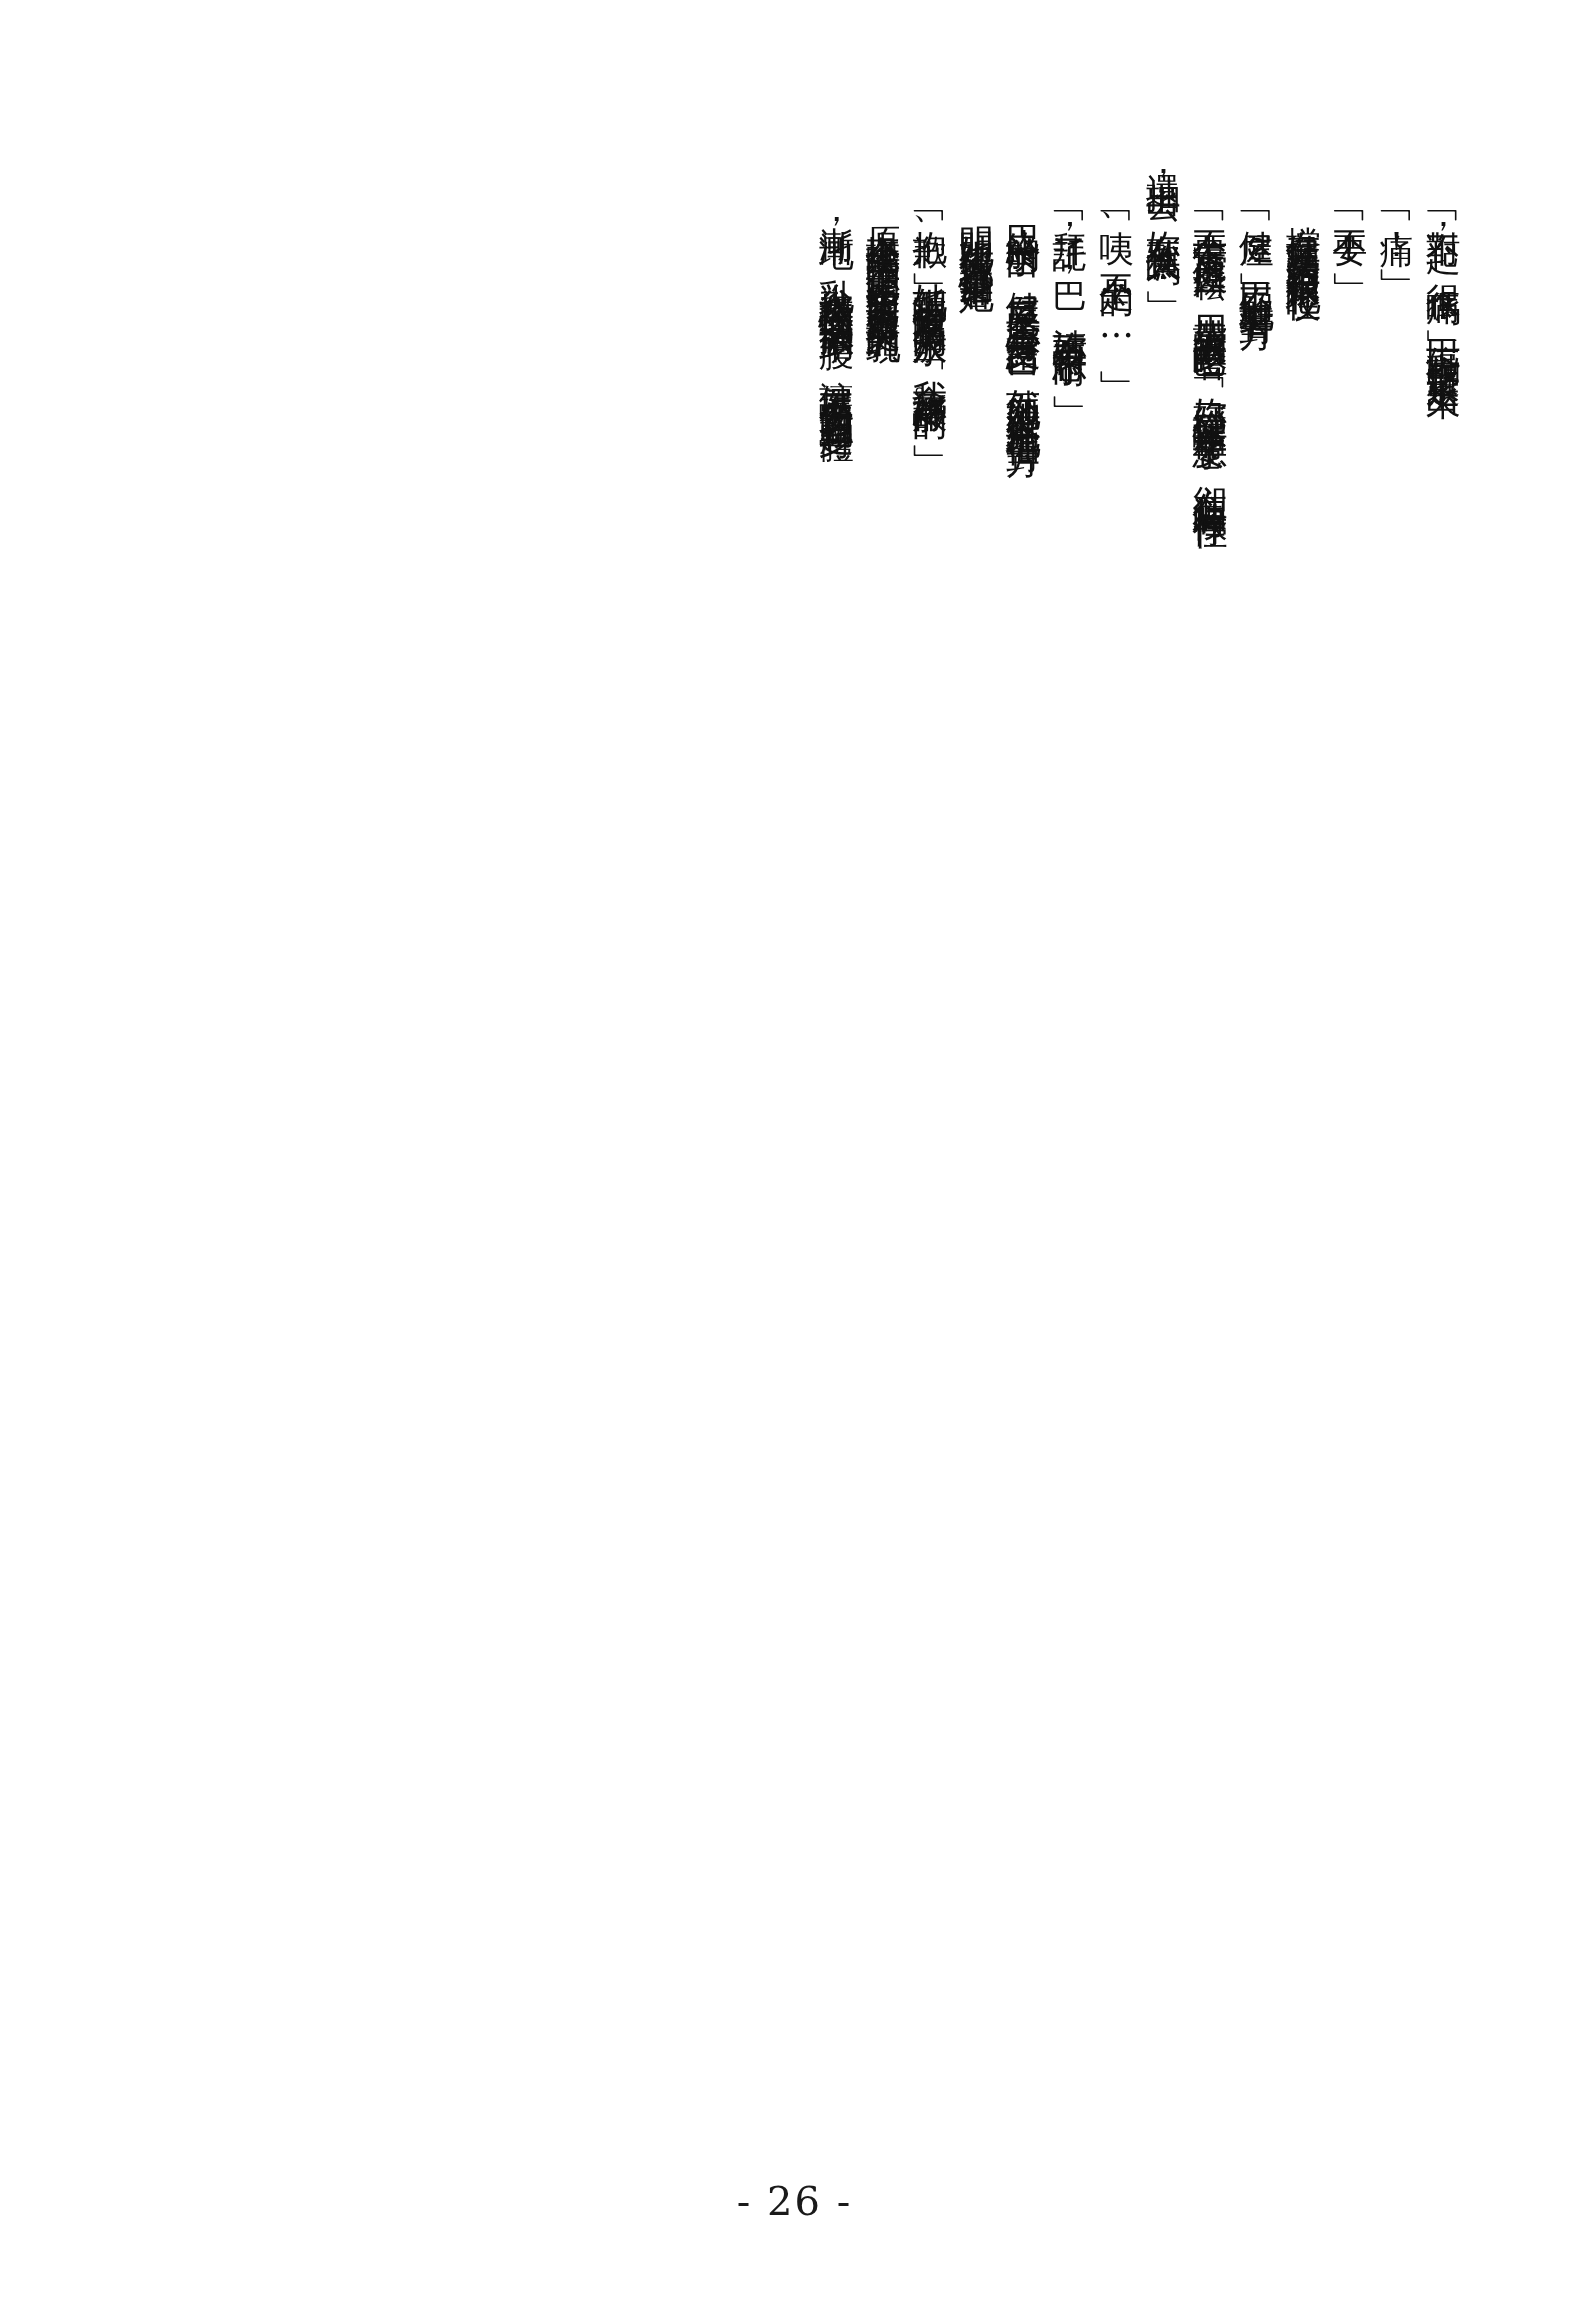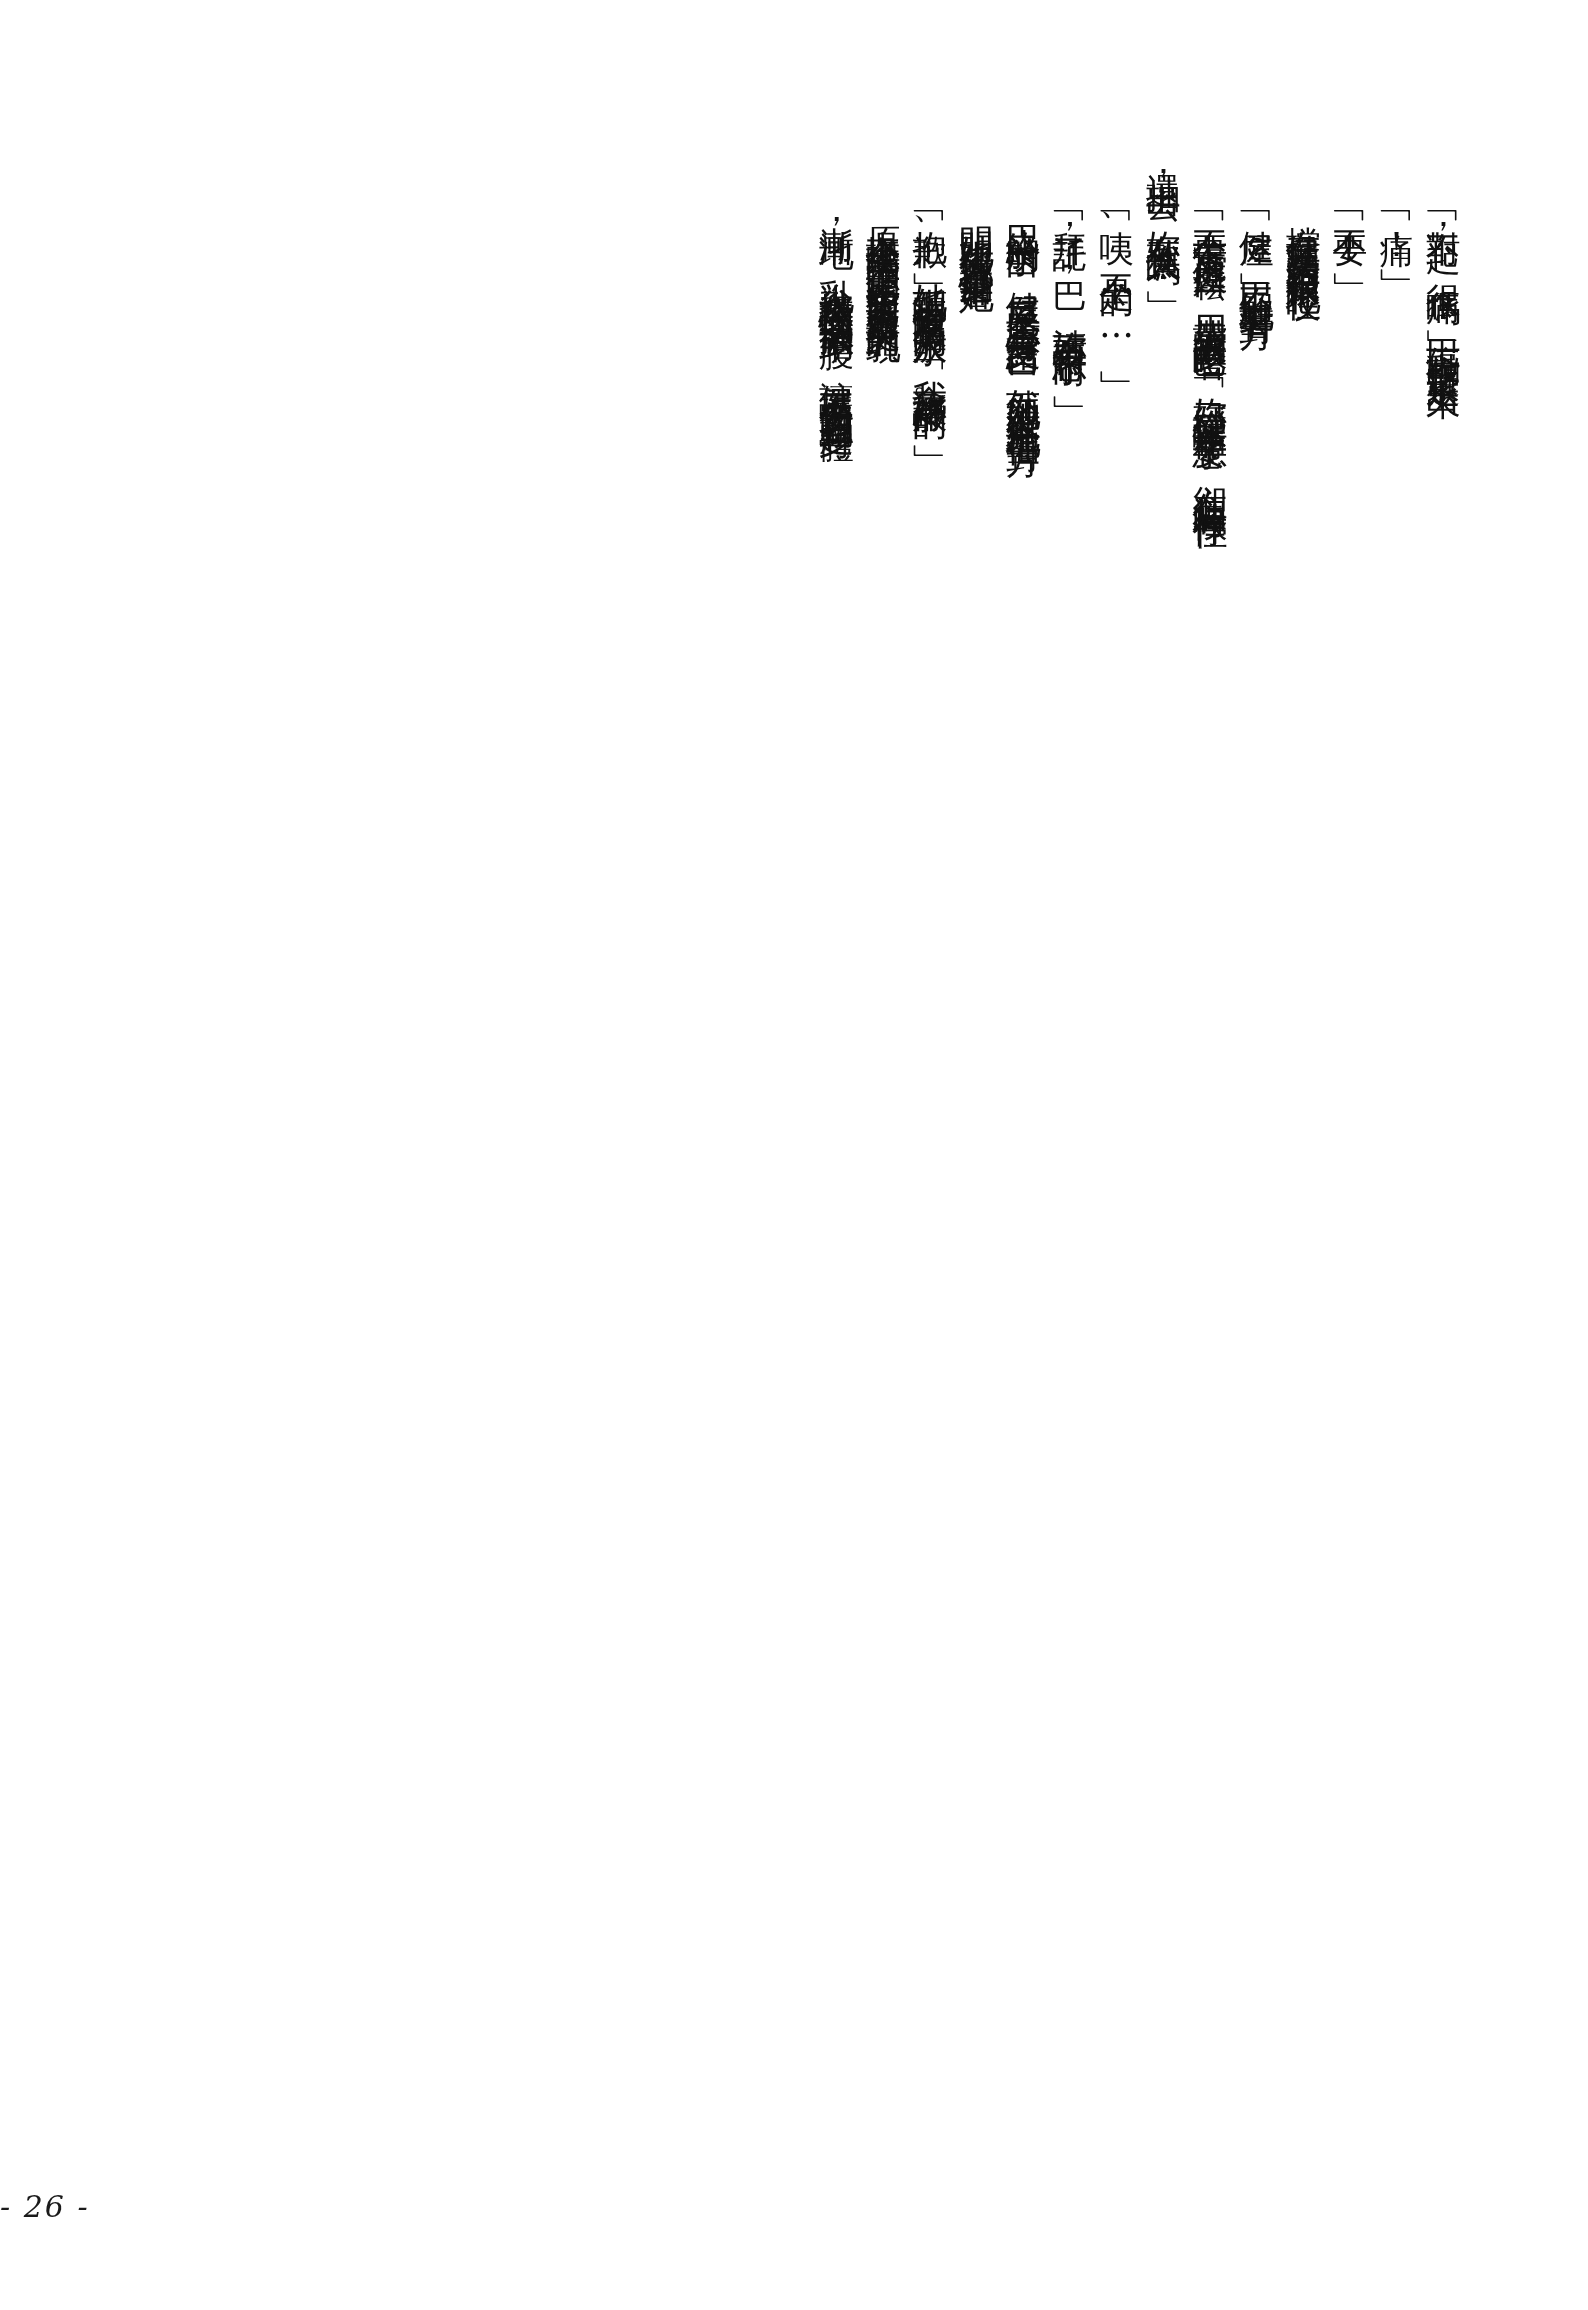--- a/index.html
+++ b/index.html
@@ -47,26 +47,25 @@
   }
   
   .vcol.indent {
     padding-top: 53px;
   }
   #page-number {
     position: absolute;
     left: 0;
     right: 0;
     bottom: 86px;
-    text-align: left;
-    font-size: 30px;
+    text-align: center;
+    font-size: 40px;
     letter-spacing: 2px;
     color: #1a1a1a;
     font-family: "DejaVu Serif", "Liberation Serif", serif;
-    font-style: italic;
   }
 </style>
 </head>
 <body>
 
 <div id="page">
 
   <div id="text-body">
     <div class="vcol indent">「對不起，很痛嗎？」巴停下動作趕緊退了出來。</div>
     <div class="vcol indent">「痛！」</div>

